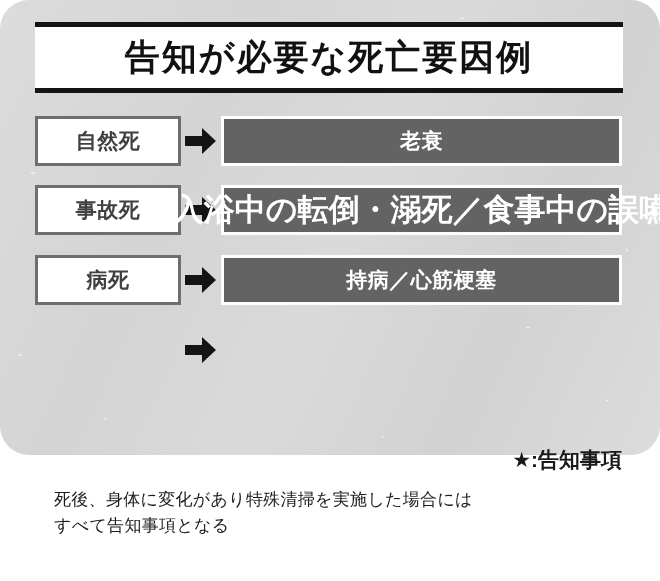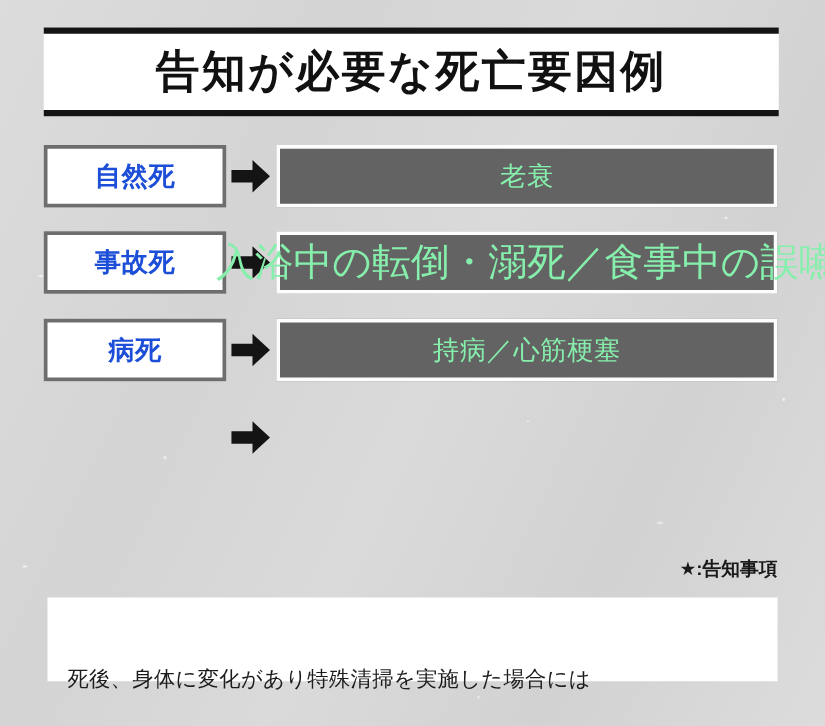--- a/index.html
+++ b/index.html
@@ -9,39 +9,40 @@
   body {
     width: 660px;
     height: 581px;
     overflow: hidden;
     font-family: "Liberation Sans", "DejaVu Sans", sans-serif;
   }
 
   #infographic {
     position: relative;
     width: 660px;
-    height: 581px;
+    height: 455px;
     background-color: #d9d9d9;
     background-image:
       radial-gradient(ellipse 3px 2px at 12% 14%, rgba(255,255,255,0.95), rgba(255,255,255,0) 70%),
       radial-gradient(ellipse 5px 2px at 5% 38%, rgba(255,255,255,0.85), rgba(255,255,255,0) 70%),
       radial-gradient(ellipse 2px 3px at 20% 63%, rgba(255,255,255,0.9), rgba(255,255,255,0) 70%),
       radial-gradient(ellipse 4px 2px at 3% 78%, rgba(255,255,255,0.8), rgba(255,255,255,0) 70%),
       radial-gradient(ellipse 3px 2px at 16% 92%, rgba(255,255,255,0.85), rgba(255,255,255,0) 70%),
       radial-gradient(ellipse 2px 2px at 46% 7%, rgba(255,255,255,0.8), rgba(255,255,255,0) 70%),
       radial-gradient(ellipse 4px 2px at 70% 4%, rgba(255,255,255,0.75), rgba(255,255,255,0) 70%),
       radial-gradient(ellipse 3px 2px at 88% 30%, rgba(255,255,255,0.85), rgba(255,255,255,0) 70%),
       radial-gradient(ellipse 2px 3px at 95% 55%, rgba(255,255,255,0.9), rgba(255,255,255,0) 70%),
       radial-gradient(ellipse 5px 2px at 80% 72%, rgba(255,255,255,0.8), rgba(255,255,255,0) 70%),
       radial-gradient(ellipse 3px 2px at 92% 88%, rgba(255,255,255,0.85), rgba(255,255,255,0) 70%),
       radial-gradient(ellipse 2px 2px at 58% 96%, rgba(255,255,255,0.8), rgba(255,255,255,0) 70%),
       radial-gradient(ellipse 3px 2px at 34% 47%, rgba(255,255,255,0.6), rgba(255,255,255,0) 70%),
       radial-gradient(ellipse 2px 2px at 64% 58%, rgba(255,255,255,0.6), rgba(255,255,255,0) 70%),
       radial-gradient(ellipse 4px 2px at 26% 27%, rgba(255,255,255,0.5), rgba(255,255,255,0) 70%),
       linear-gradient(115deg, #dcdcdc 0%, #d4d4d4 30%, #dadada 52%, #d2d2d2 75%, #dcdcdc 100%);
+    border-radius: 29px;
   }
 
   
   .title-box {
     position: absolute;
     left: 35px;
     top: 22px;
     width: 588px;
     height: 71px;
     background: #ffffff;
@@ -77,21 +78,21 @@
     background: #ffffff;
     border: 3px solid #6e6e6e;
     box-sizing: border-box;
     display: flex;
     align-items: center;
     justify-content: center;
   }
   .label-text {
     font-size: 21px;
     font-weight: bold;
-    color: #1d4ed8;
+    color: #404040;
     white-space: nowrap;
     letter-spacing: 0.5px;
   }
   .arrow {
     position: absolute;
     left: 185px;
     top: 11px;
     width: 31px;
     height: 28px;
   }
@@ -103,36 +104,36 @@
     height: 50px;
     background: #636363;
     border: 3px solid #fdfdfd;
     box-sizing: border-box;
     display: flex;
     align-items: center;
     justify-content: center;
   }
   .value-text {
     font-size: 21px;
-    font-weight: normal;
-    color: #86efac;
+    font-weight: bold;
+    color: #ffffff;
     white-space: nowrap;
     letter-spacing: 0.5px;
   }
   .value-text.long {
     font-size: 31px;
     letter-spacing: 0px;
   }
 
   
   .legend {
     position: absolute;
     right: 38px;
     top: 446px;
-    font-size: 15px;
+    font-size: 21px;
     font-weight: bold;
     color: #1a1a1a;
     white-space: nowrap;
   }
 
   
   .note-box {
     position: absolute;
     left: 38px;
     top: 478px;
@@ -141,21 +142,20 @@
     background: #ffffff;
     box-sizing: border-box;
     padding: 9px 0 0 16px;
   }
   .note-line {
     font-size: 17px;
     color: #1c1c1c;
     line-height: 26px;
     letter-spacing: 0.3px;
     white-space: nowrap;
-    margin-top: 44px;
   }
 </style>
 </head>
 <body>
 
 <div id="infographic">
 
   <div class="title-box">
     <span class="title-text">告知が必要な死亡要因例</span>
   </div>
@@ -208,15 +208,16 @@
         <polygon points="0,9 17,9 17,1 31,14 17,27 17,19 0,19" fill="#141414"></polygon>
       </svg>
     </span>
   </div>
 
 
   <div class="legend">★:告知事項</div>
 
   <div class="note-box">
     <div class="note-line">死後、身体に変化があり特殊清掃を実施した場合には</div>
+    <div class="note-line">すべて告知事項となる</div>
   </div>
 
 </div>
 
 </body></html>

